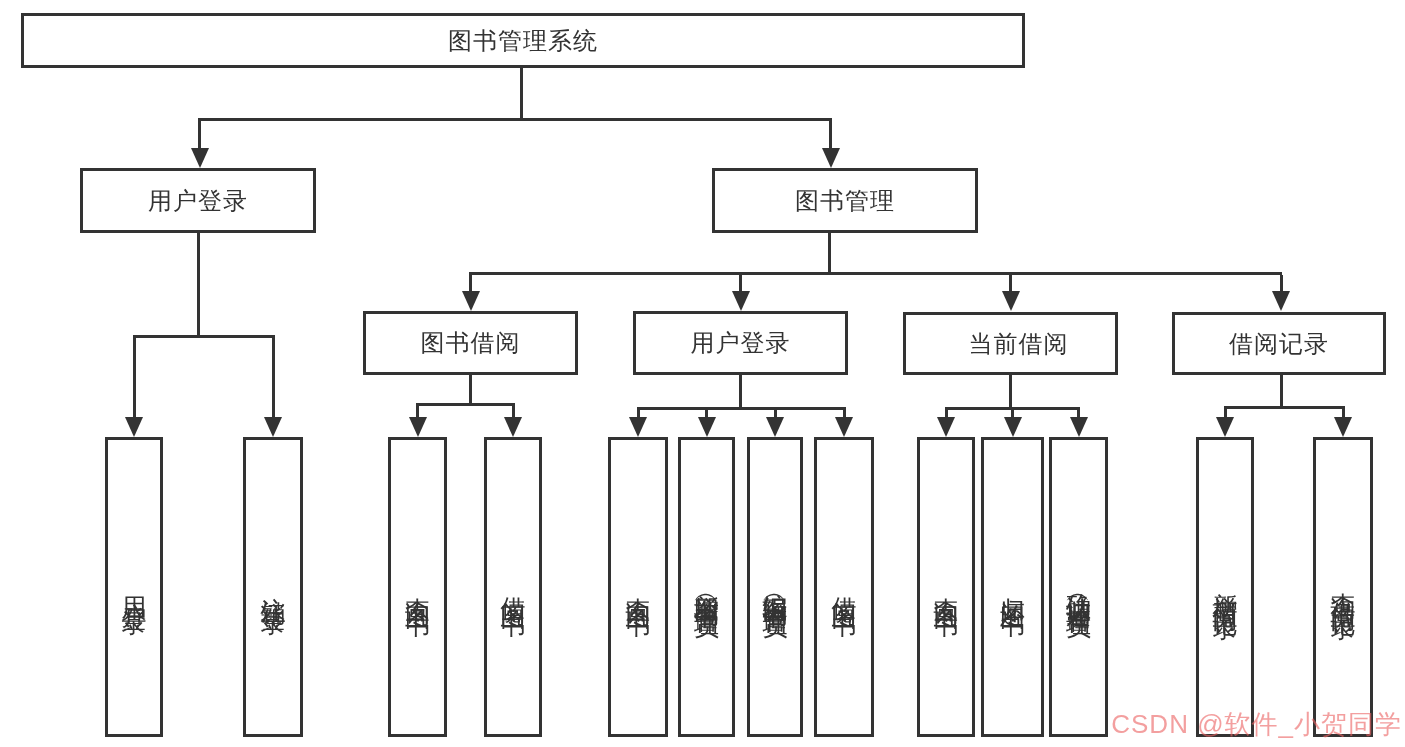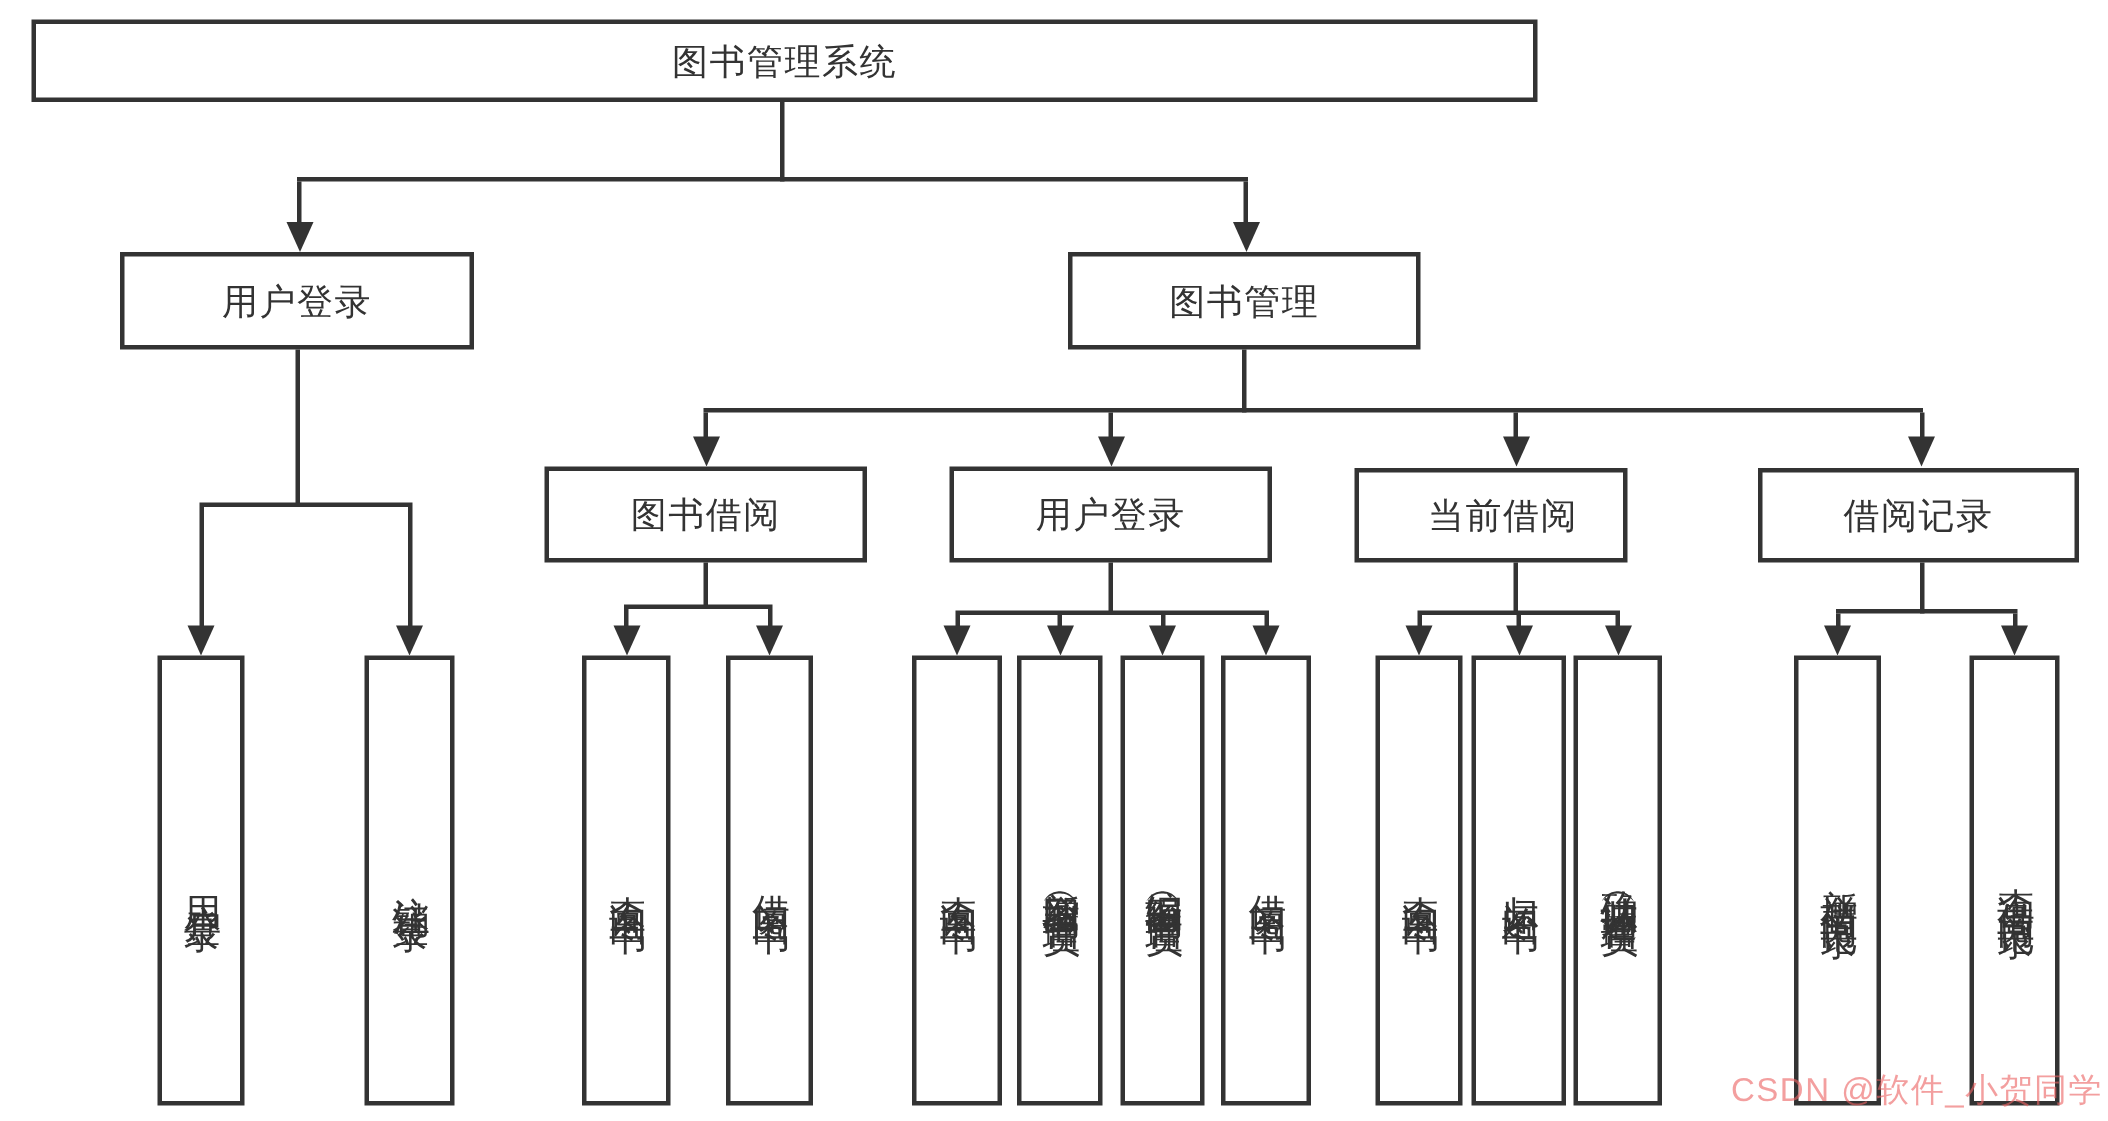--- a/index.html
+++ b/index.html
@@ -45,21 +45,21 @@
   .arrow{position:absolute;width:18px;margin-left:-9px;}
   .arrow .shaft{position:absolute;left:7.5px;top:0;bottom:12px;width:3px;background:var(--line);}
   .arrow .head{
     position:absolute;left:0;bottom:0;width:0;height:0;
     border-left:9px solid transparent;border-right:9px solid transparent;
     border-top:20px solid var(--line);
   }
   .watermark{
     position:absolute;
     right:3px;bottom:5px;
-    font-size:22px;
+    font-size:26px;
     color:rgba(235,100,100,0.62);
     letter-spacing:1px;
     z-index:5;
     white-space:nowrap;
   }
 </style>
 </head>
 <body>
 
 <div id="canvas">
@@ -71,21 +71,21 @@
   <div class="arrow" style="left:199.5px;top:121px;height:47px;">
       <i class="shaft"></i>
       <i class="head"></i>
     </div>
   <div class="arrow" style="left:830.5px;top:121px;height:47px;">
       <i class="shaft"></i>
       <i class="head"></i>
     </div>
 
   <div class="node" style="left:80px;top:168px;width:236px;height:65px;">用户登录</div>
-  <div class="node" style="left:712px;top:168px;width:235px;height:65px;">图书管理</div>
+  <div class="node" style="left:712px;top:168px;width:266px;height:65px;">图书管理</div>
 
   <div class="vline" style="left:196.5px;top:233px;height:105px;"></div>
   <div class="hline" style="left:132.5px;top:335px;width:142px;"></div>
   <div class="arrow" style="left:134px;top:338px;height:99px;">
       <i class="shaft"></i>
       <i class="head"></i>
     </div>
   <div class="arrow" style="left:273px;top:338px;height:99px;">
       <i class="shaft"></i>
       <i class="head"></i>
@@ -105,21 +105,21 @@
       <i class="shaft"></i>
       <i class="head"></i>
     </div>
   <div class="arrow" style="left:1281px;top:275px;height:36px;">
       <i class="shaft"></i>
       <i class="head"></i>
     </div>
 
   <div class="node" style="left:363px;top:311px;width:215px;height:64px;">图书借阅</div>
   <div class="node" style="left:633px;top:311px;width:215px;height:64px;">用户登录</div>
-  <div class="node" style="left:903px;top:312px;width:182px;height:63px;padding-left:16px;">当前借阅</div>
+  <div class="node" style="left:903px;top:312px;width:215px;height:63px;padding-left:16px;">当前借阅</div>
   <div class="node" style="left:1172px;top:312px;width:214px;height:63px;">借阅记录</div>
 
   <div class="vline" style="left:469px;top:375px;height:31px;"></div>
   <div class="hline" style="left:416px;top:403px;width:99px;"></div>
   <div class="arrow" style="left:417.5px;top:406px;height:31px;">
       <i class="shaft"></i>
       <i class="head"></i>
     </div>
   <div class="arrow" style="left:513px;top:406px;height:31px;">
       <i class="shaft"></i>

